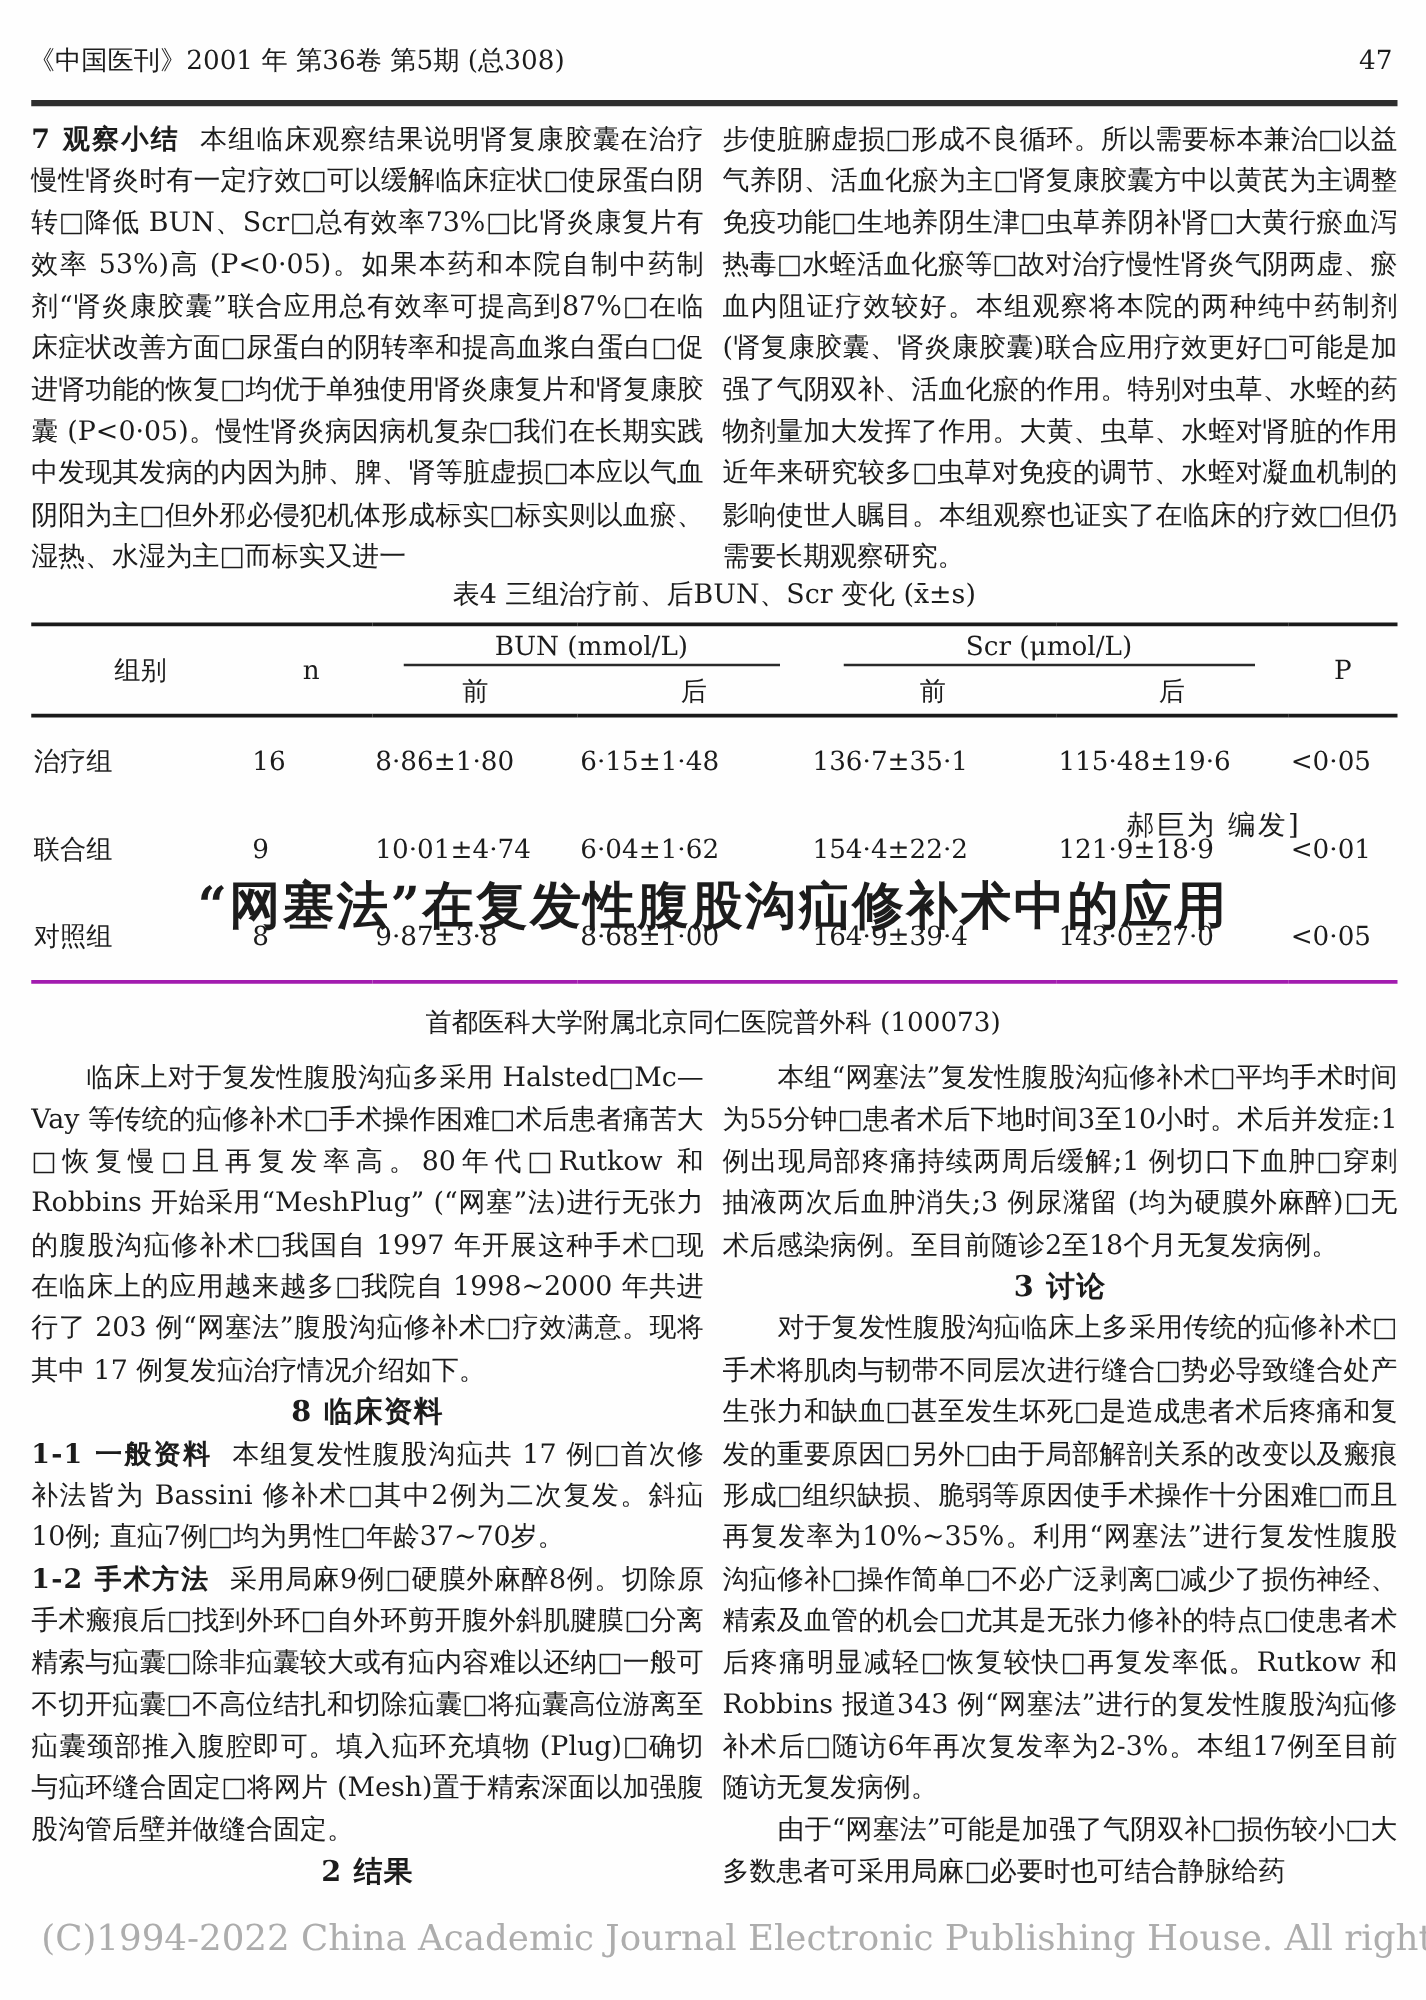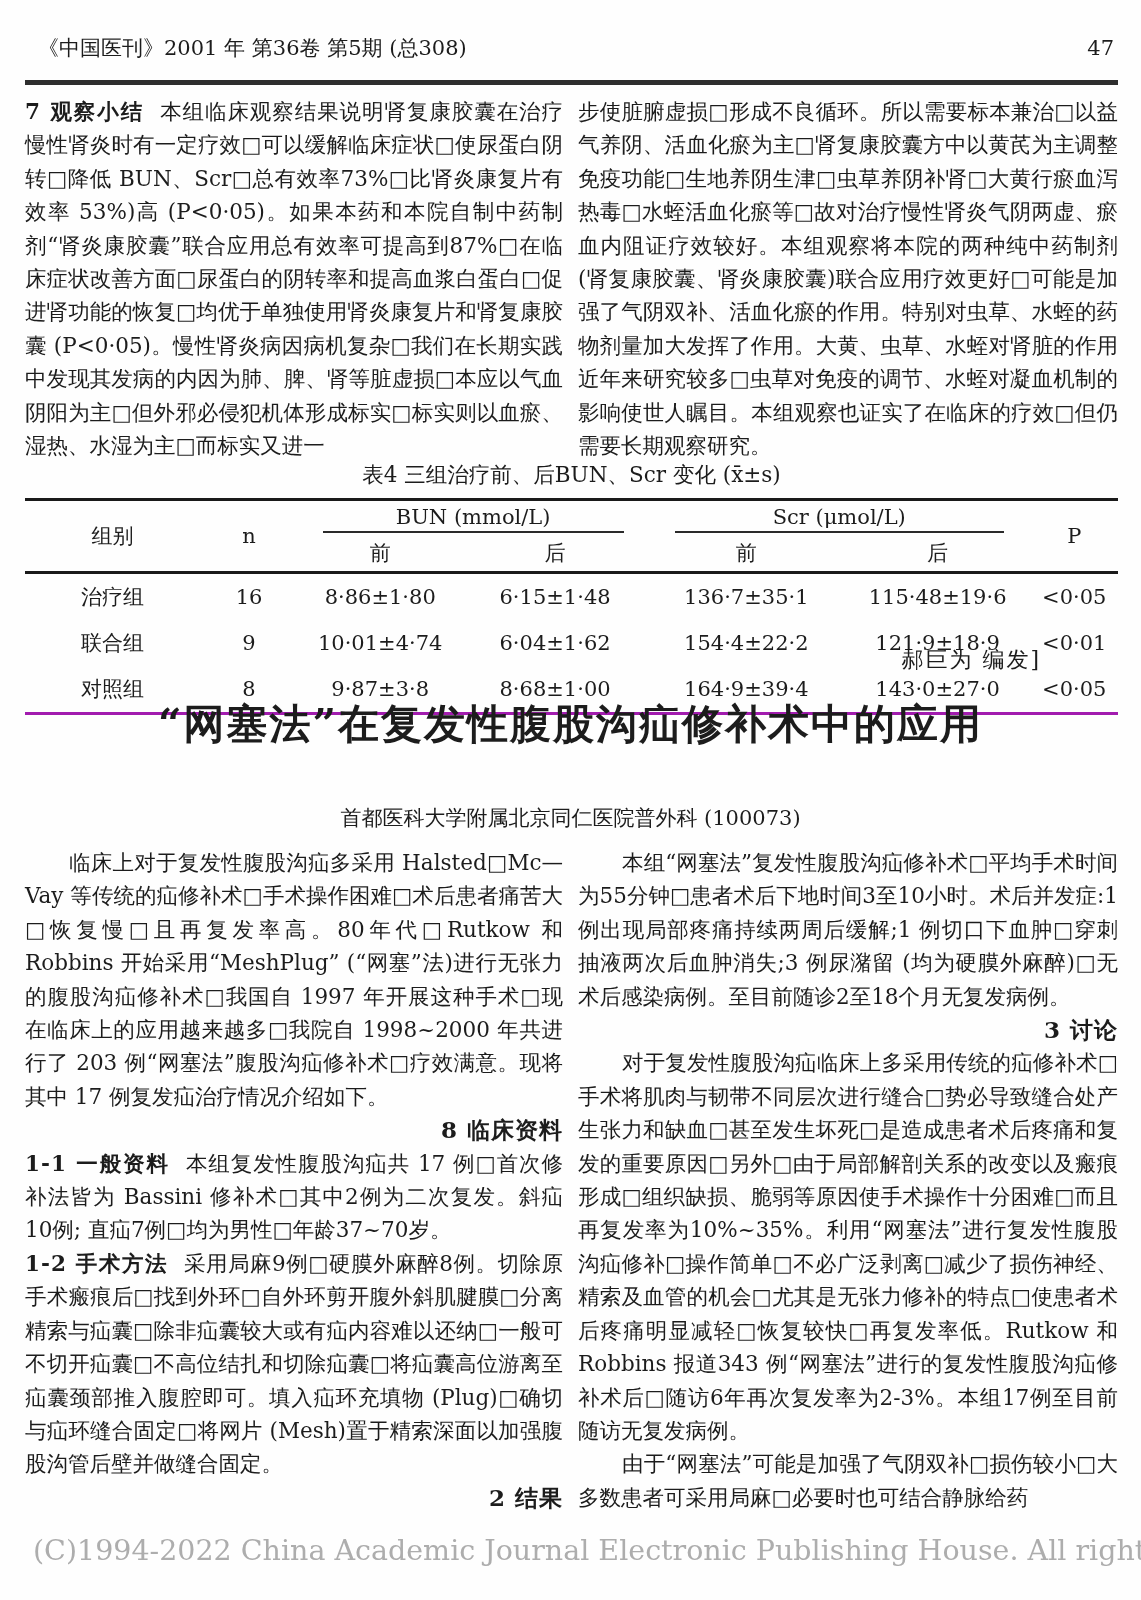--- a/index.html
+++ b/index.html
@@ -6,21 +6,21 @@
   .page{
     position:relative;
     width:1141px;height:1600px;
     background:#fefefe;
     overflow:hidden;
     font-family:"DejaVu Serif","Liberation Serif",serif;
     color:#1c1c1c;
   }
   
   .journal-header{
-    position:absolute;top:34px;left:38px;right:27px;
+    position:absolute;top:34px;left:23px;right:27px;
     display:flex;justify-content:space-between;align-items:baseline;
     font-size:21px;
   }
   .header-rule{
     position:absolute;top:80px;left:25px;right:23px;
     height:5px;background:#2e2e2e;
   }
   
   .col{
     position:absolute;
@@ -31,38 +31,38 @@
   .a1-left{top:95px;left:25px;width:538px;}
   .a1-right{top:95px;left:578px;width:540px;}
   .a2-left{top:846px;left:25px;width:538px;}
   .a2-right{top:846px;left:578px;width:540px;}
   .col p{margin:0;}
   .indent{text-indent:2.05em;}
   .inline-label{font-weight:bold;margin-right:16px;letter-spacing:1px;}
   .sec-heading{
     font-weight:bold;font-size:23px;
     margin:3px 0 2px 0;letter-spacing:1px;
-    text-align:right;text-indent:0;
+    text-align:center;text-indent:0;
   }
   
   .table-block{position:absolute;top:460px;left:25px;width:1093px;z-index:2;}
   .table-title{text-align:center;font-size:21.5px;margin:0 0 9px 0;}
   table.data{
     width:100%;border-collapse:collapse;
     border-top:3px solid #1a1a1a;border-bottom:3px solid #a21caf;
     font-size:21px;
   }
   table.data thead{border-bottom:3px solid #1a1a1a;}
   table.data th{font-weight:normal;padding:4px 2px;}
   table.data th.group{position:relative;padding-bottom:6px;}
   table.data th.group::after{
     content:"";position:absolute;left:7%;right:7%;bottom:2px;
     border-bottom:2px solid #2a2a2a;
   }
-  table.data td{text-align:center;height:38px;padding:4px 2px;}
+  table.data td{height:38px;padding:16px 2px;}
   table.data th{text-align:center;}
   .credit{
     position:absolute;top:645px;right:100px;
     font-size:22px;z-index:2;letter-spacing:2px;
   }
   
   .a2-title{
     position:absolute;top:697px;left:0;width:100%;
     text-align:center;font-size:41px;font-weight:bold;
     letter-spacing:2px;z-index:2;

